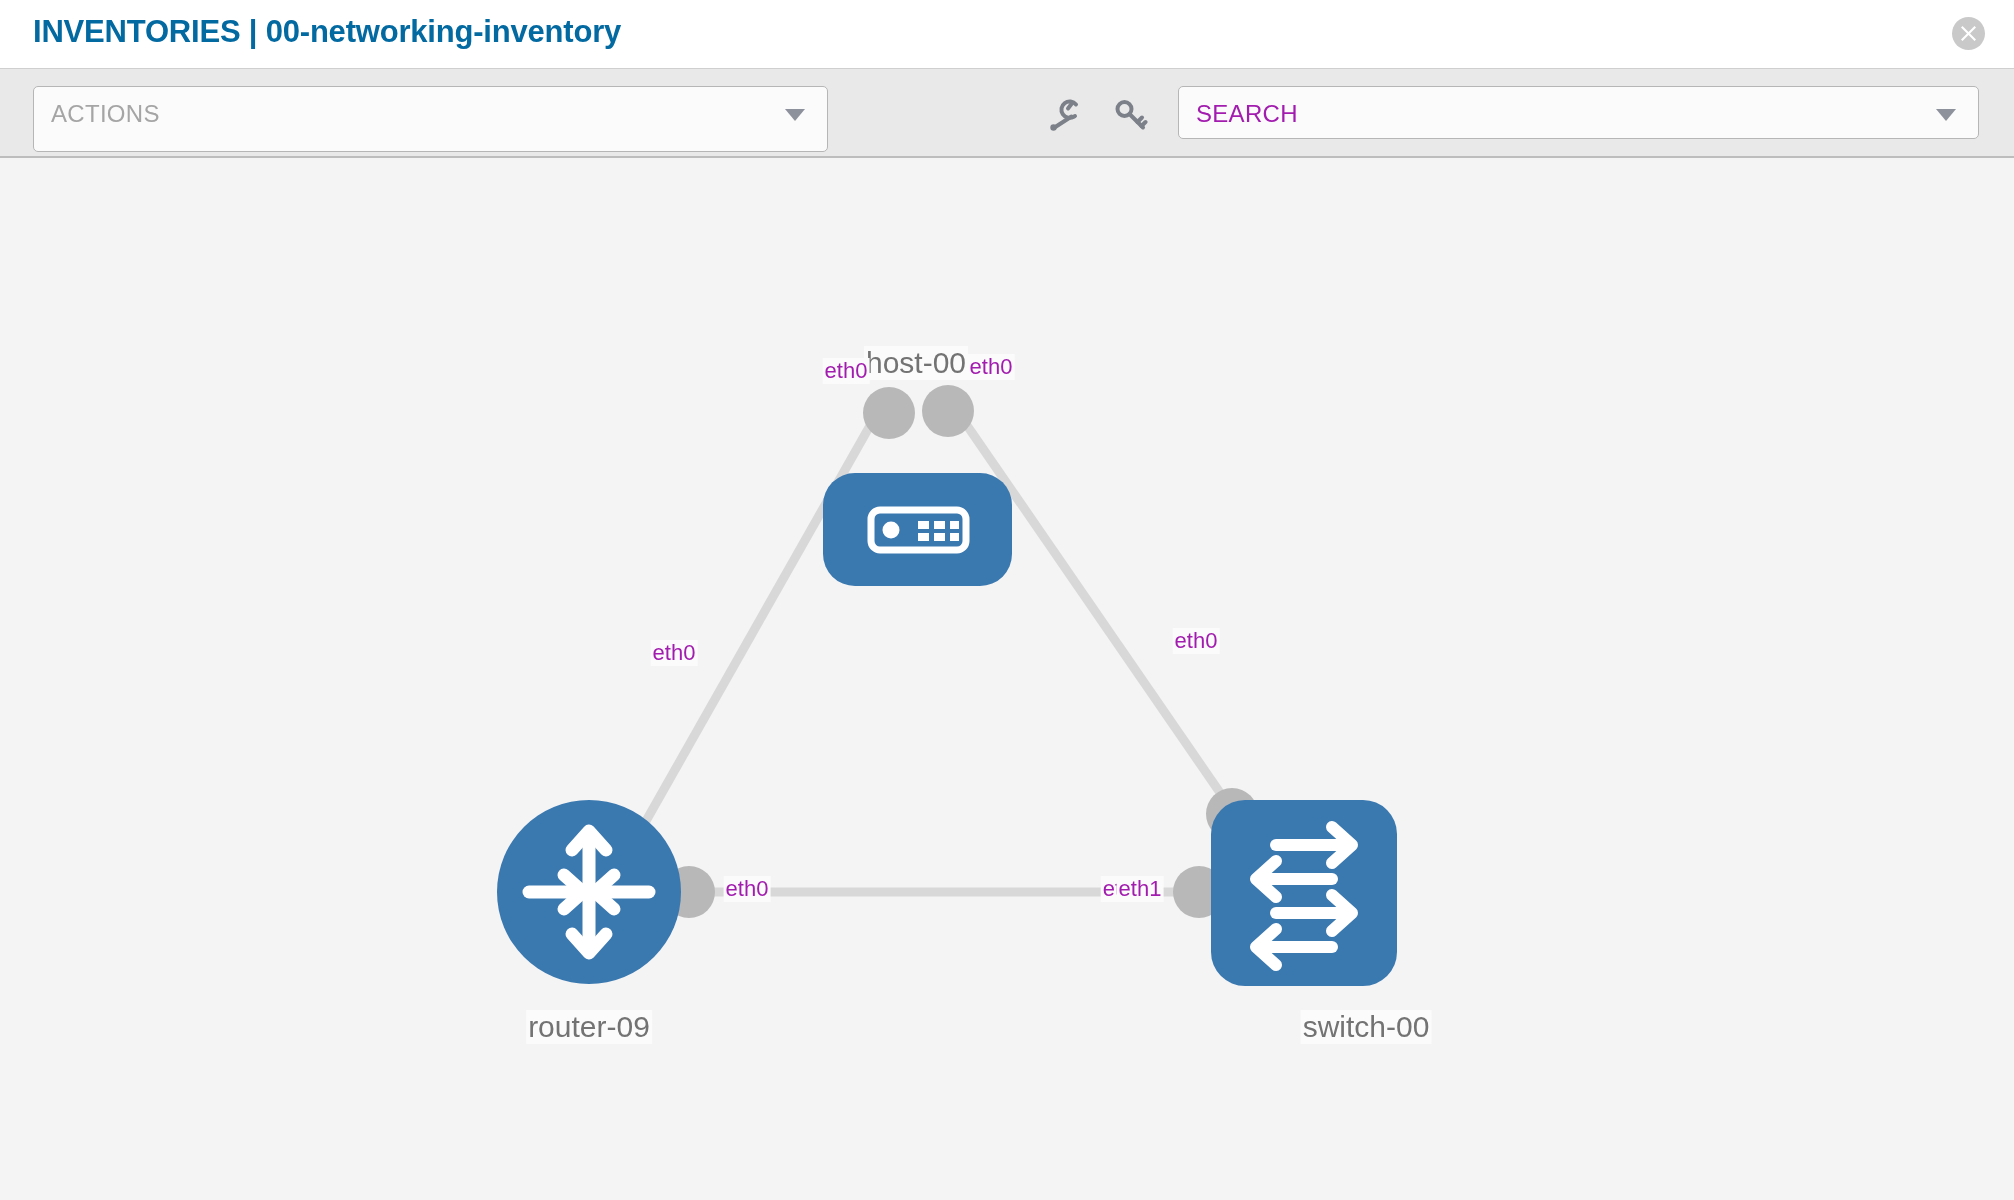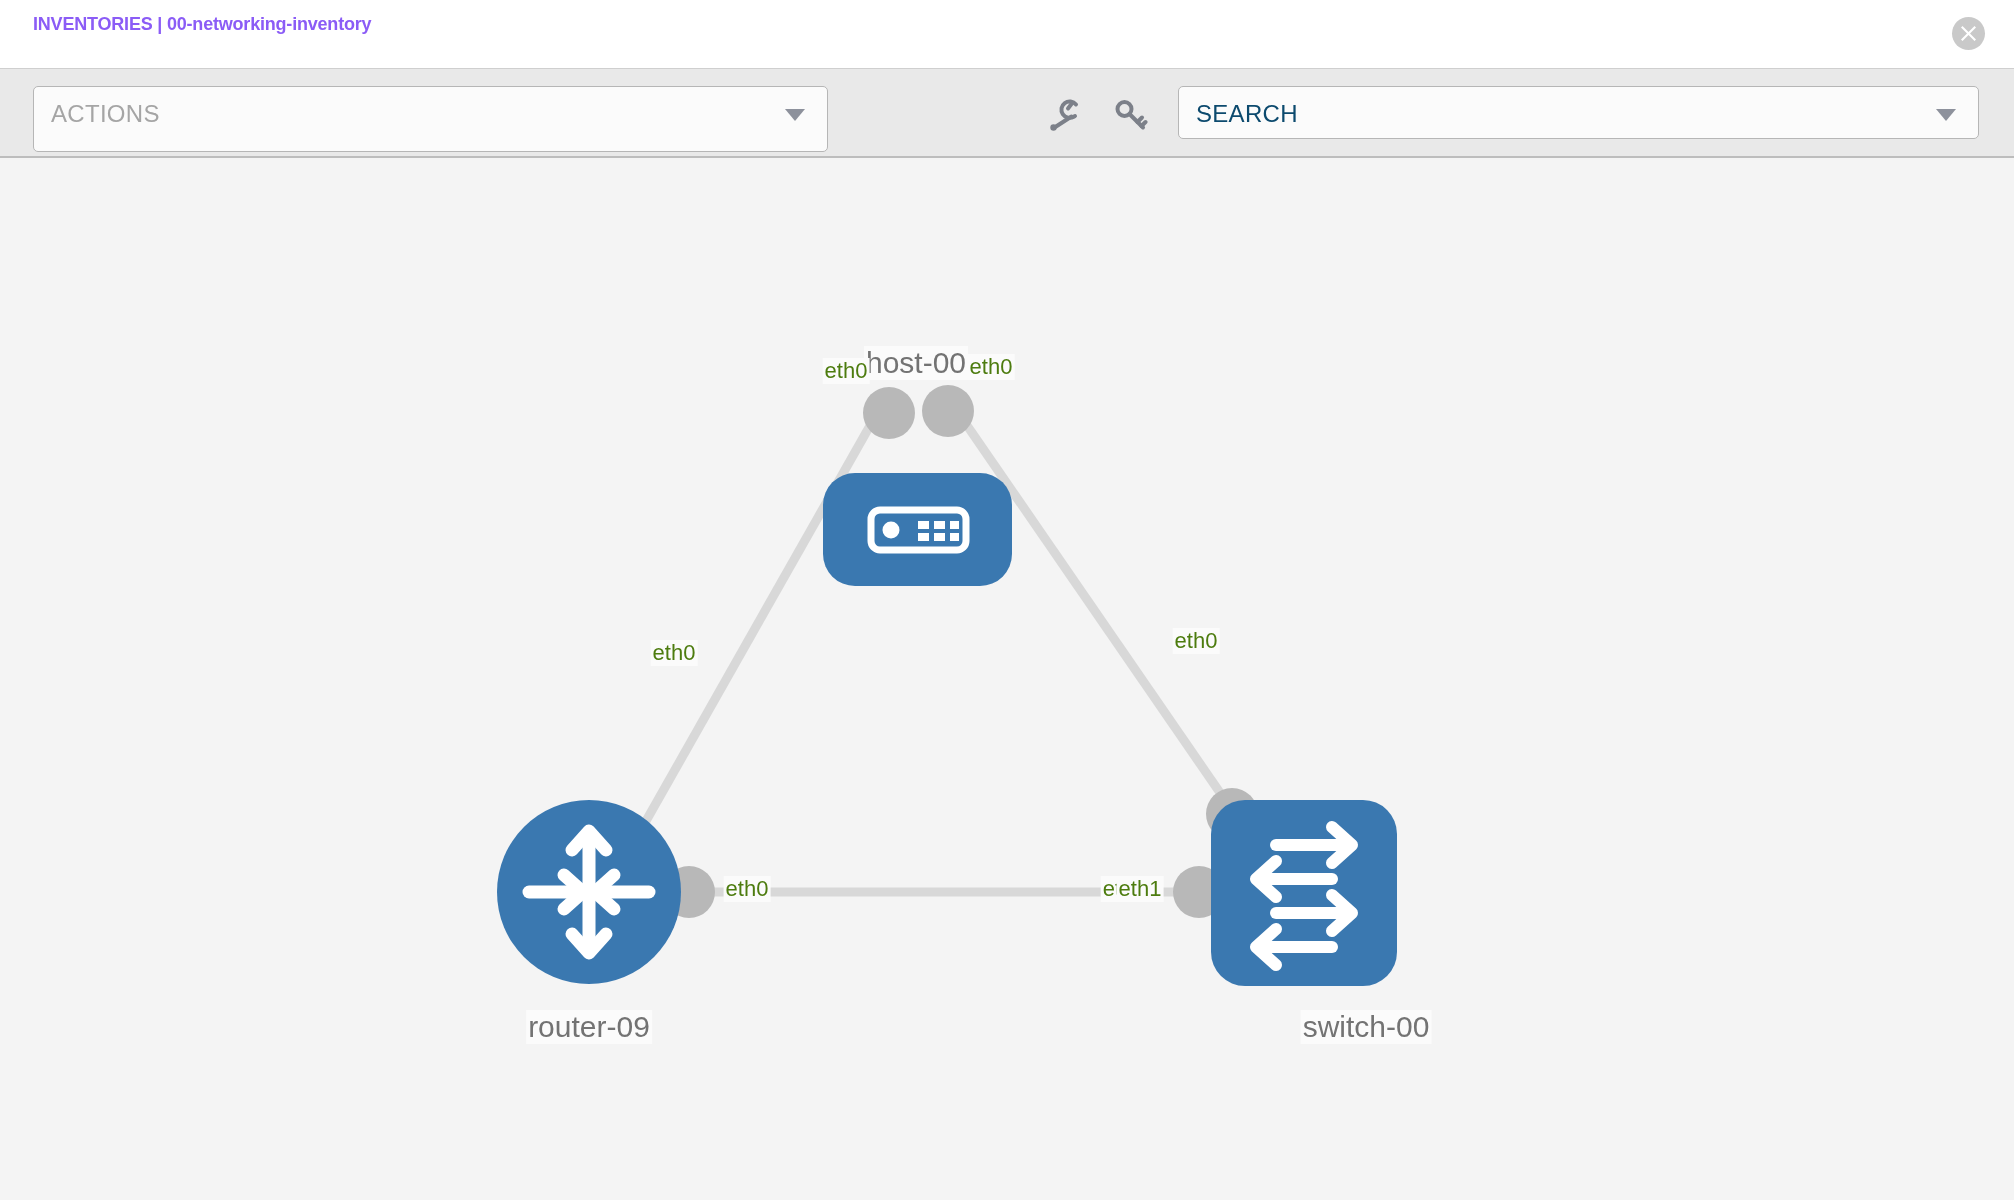--- a/index.html
+++ b/index.html
@@ -26,23 +26,23 @@
     left: 0; top: 0;
     width: 2014px;
     height: 68px;
     background: #ffffff;
     box-sizing: border-box;
   }
   .title-text {
     position: absolute;
     left: 33px;
     top: 14px;
-    font-size: 18px;
+    font-size: 31px;
     font-weight: bold;
-    color: #8b5cf6;
+    color: #0369a1;
     letter-spacing: -0.2px;
     white-space: nowrap;
   }
   .close-btn {
     position: absolute;
     right: 29px;
     top: 17px;
     width: 33px;
     height: 33px;
     border-radius: 50%;
@@ -113,21 +113,21 @@
     border: 1px solid #b6b6b6;
     border-radius: 5px;
     box-sizing: border-box;
     cursor: text;
   }
   .search-label {
     position: absolute;
     left: 17px;
     top: 13px;
     font-size: 24px;
-    color: #0c4a6e;
+    color: #a21caf;
     letter-spacing: 0.3px;
   }
 
   
   .canvas {
     position: absolute;
     left: 0; top: 158px;
     width: 2014px;
     height: 1042px;
     background: #f4f4f4;
@@ -145,21 +145,21 @@
     font-size: 30px;
     color: #737373;
     background: #fbfbfb;
     white-space: nowrap;
     padding: 0 2px;
     transform: translateX(-50%);
   }
   .iface-label {
     position: absolute;
     font-size: 22px;
-    color: #4d7c0f;
+    color: #a21caf;
     background: #fbfbfb;
     white-space: nowrap;
     padding: 0 2px;
     transform: translateX(-50%);
   }
 </style>
 </head>
 <body>
 
 <div id="app">

